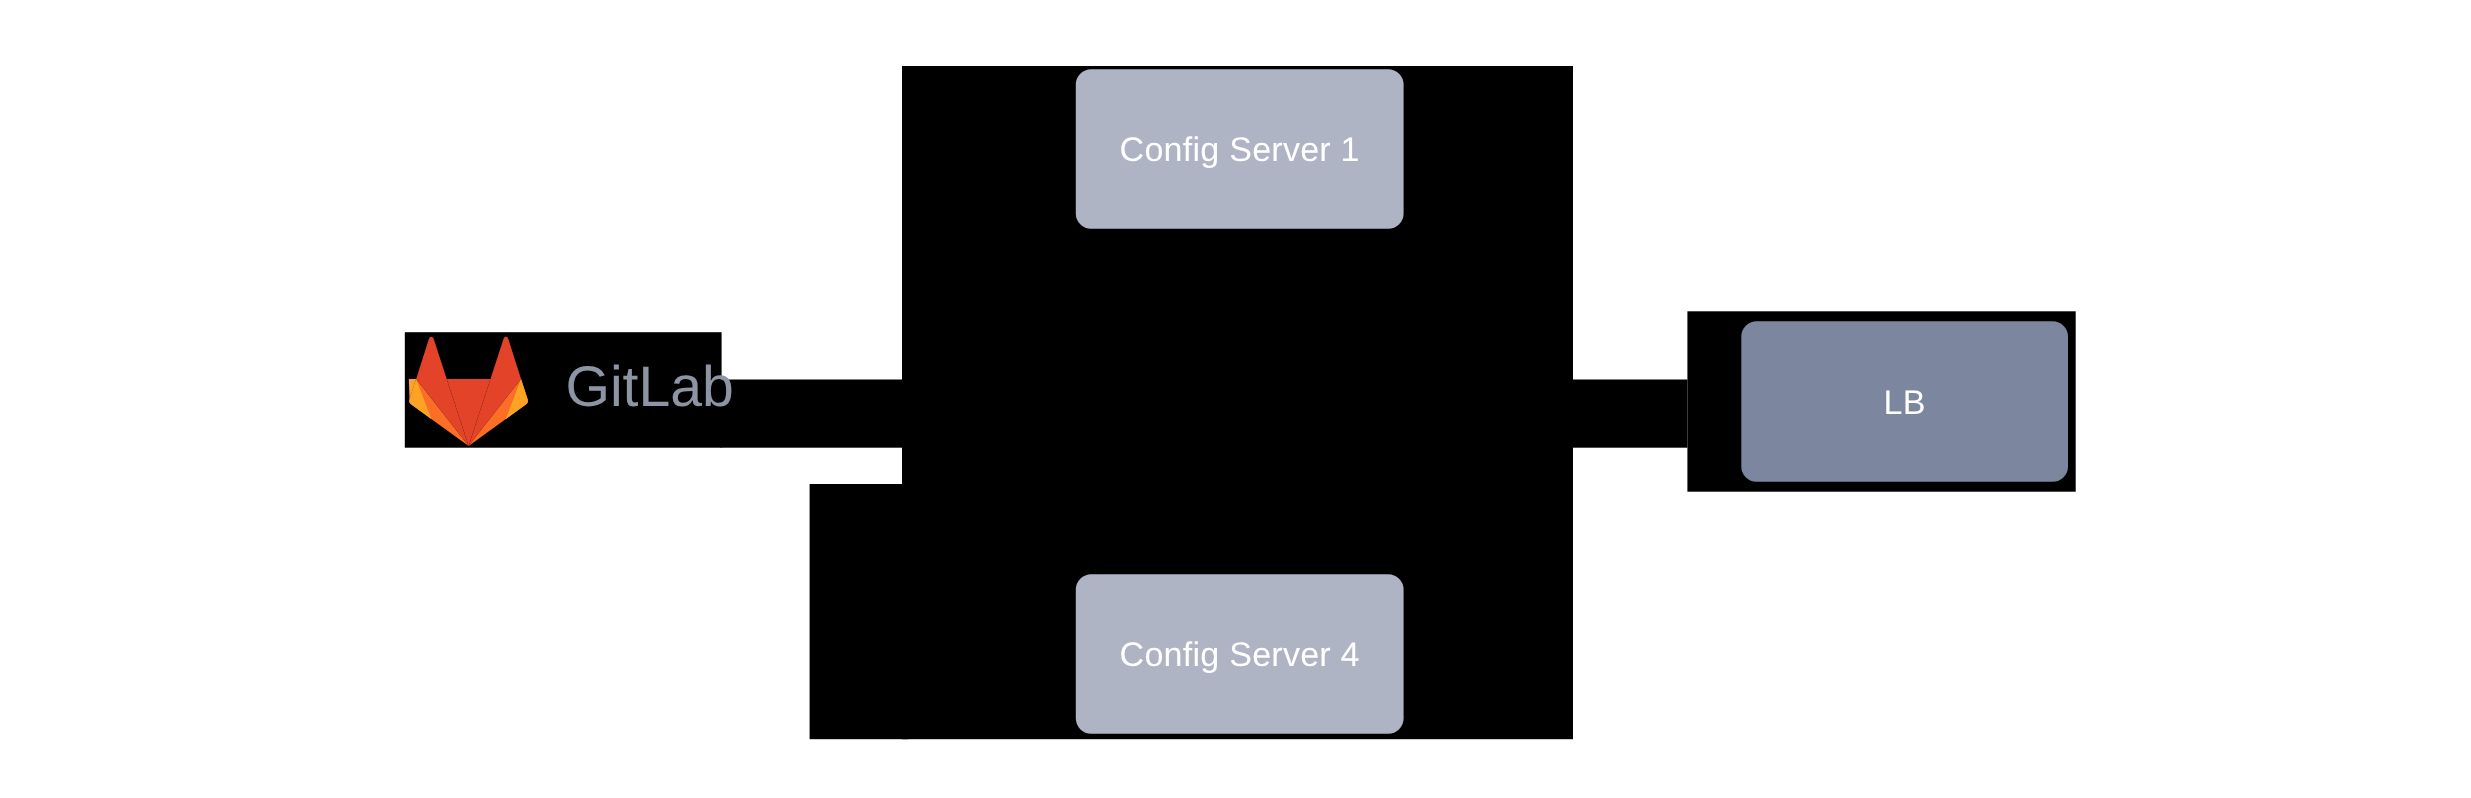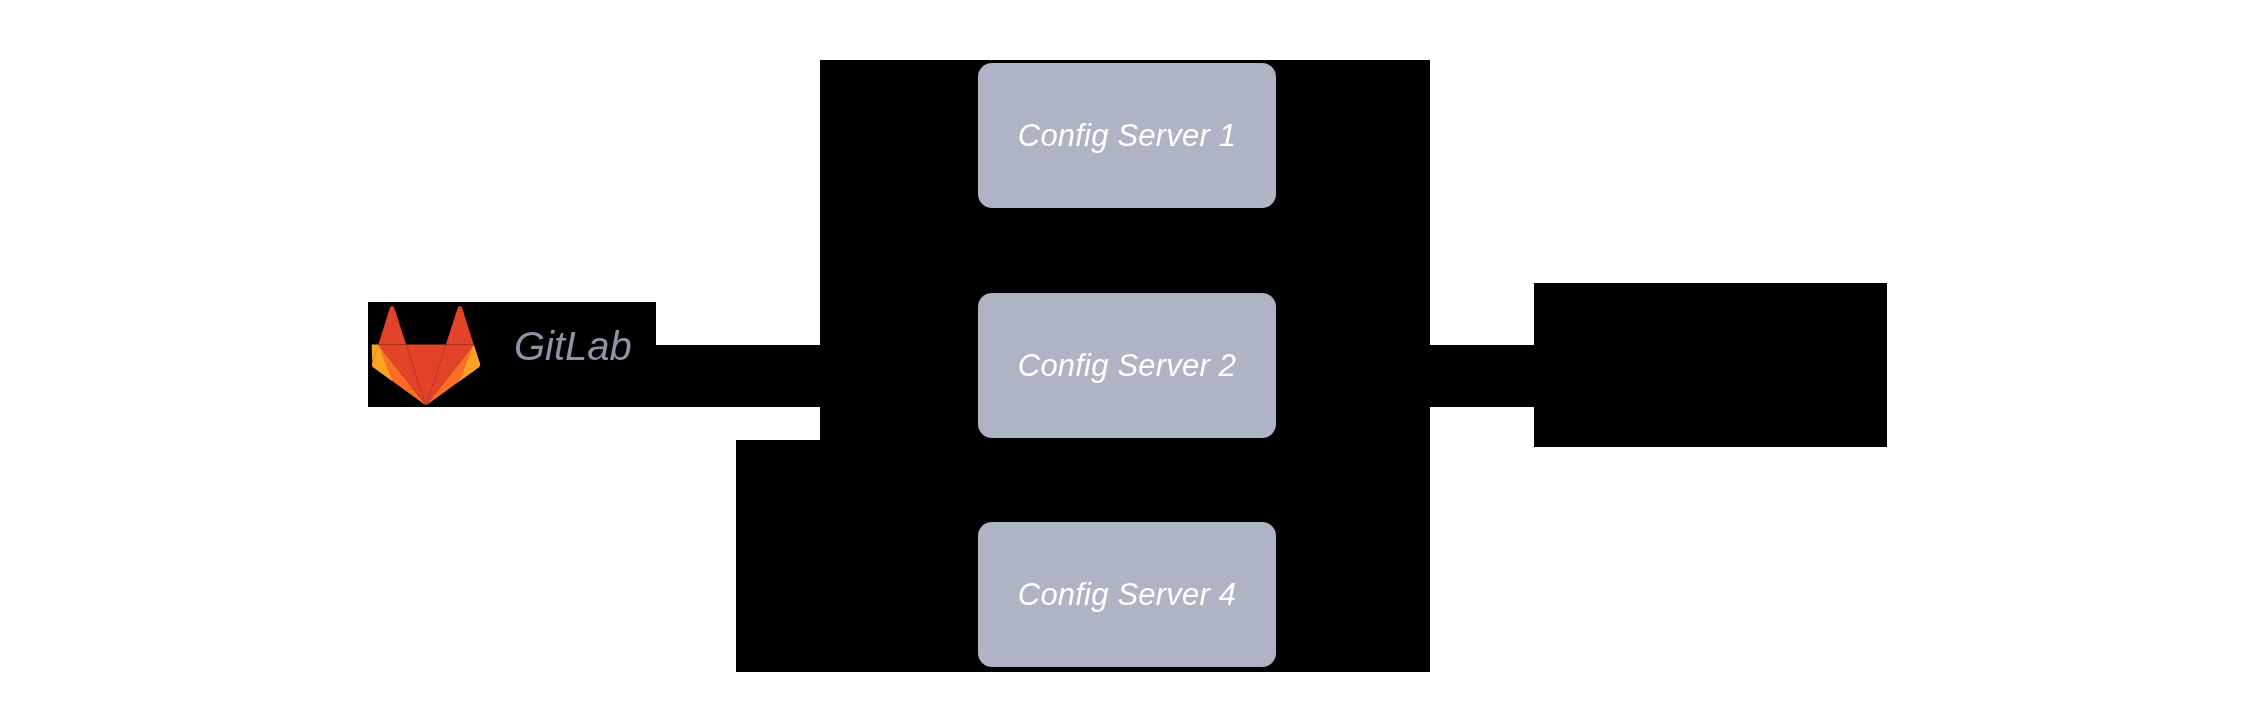--- a/index.html
+++ b/index.html
@@ -9,21 +9,20 @@
   }
   body {
     font-family: "Liberation Sans", sans-serif;
   }
   #stage {
     position: relative;
     width: 2246px;
     height: 725px;
     background: #ffffff;
     overflow: hidden;
-    font-style: italic;
   }
 
   
   .blk {
     position: absolute;
     background: #000000;
   }
 
   
   .node {
@@ -55,21 +54,21 @@
     position: absolute;
     left: 0px;
     top: 0px;
     width: 116px;
     height: 104px;
   }
   #gitlab-wordmark {
     position: absolute;
     left: 146px;
     top: 24px;
-    font-size: 40px;
+    font-size: 52px;
     font-weight: 400;
     color: #8d95a5;
     line-height: 1;
     white-space: nowrap;
     font-family: "Liberation Sans", sans-serif;
   }
 </style>
 </head>
 <body>
 
@@ -84,28 +83,28 @@
   <div class="blk" style="left:368px; top:302px; width:288px; height:105px;"></div>
 
   <div class="blk" style="left:1424px; top:345px; width:110px; height:62px;"></div>
 
   <div class="blk" style="left:1534px; top:283px; width:353px; height:164px;"></div>
 
   <div class="node node-config" style="left:978px; top:63px; width:298px; height:145px;">
     <span>Config Server 1</span>
   </div>
 
-  <div class="node node-config" style="left:978px; top:293px; width:298px; height:145px;">
-    <span>Config Server 2</span>
-  </div>
 
   <div class="node node-config" style="left:978px; top:522px; width:298px; height:145px;">
     <span>Config Server 4</span>
   </div>
 
+  <div class="node node-lb" style="left:1583px; top:292px; width:297px; height:146px;">
+    <span>LB</span>
+  </div>
 
   <div id="gitlab-group">
     <div id="gitlab-mark">
       <svg viewBox="0 0 116 111" width="116" height="104" xmlns="http://www.w3.org/2000/svg">
 
         <path d="M58 110.5 L79.2 45.3 H36.8 Z" fill="#e24329"></path>
 
         <path d="M58 110.5 L36.8 45.3 H7.1 Z" fill="#e24329"></path>
 
         <path d="M7.1 45.3 L0.7 65.0 a4.6 4.6 0 0 0 1.7 5.2 L58 110.5 Z" fill="#fc6d26"></path>

